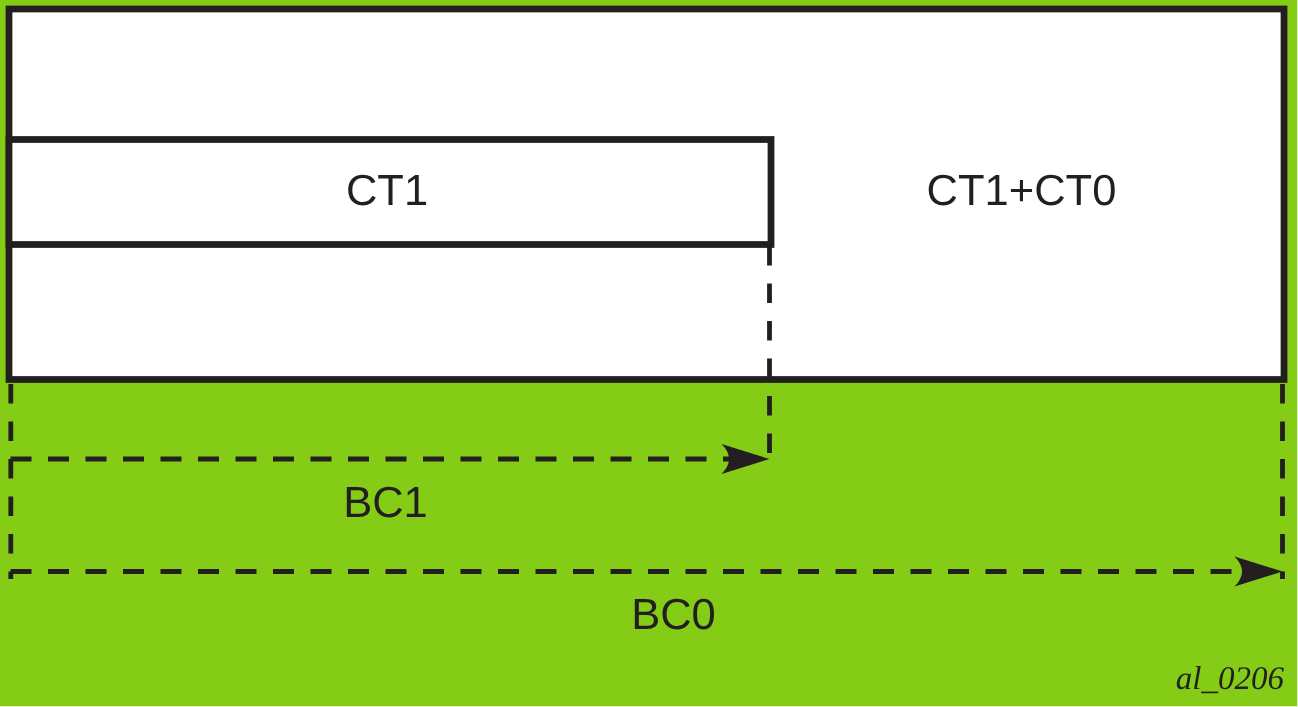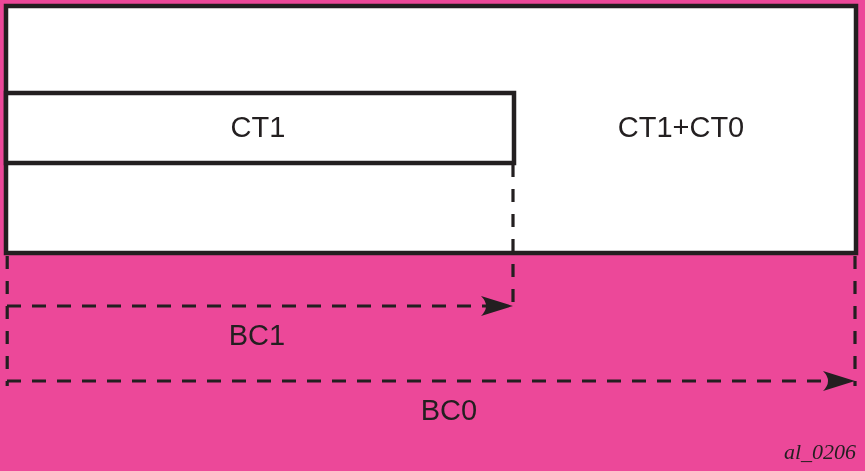--- a/index.html
+++ b/index.html
@@ -8,21 +8,21 @@
     padding: 0;
     background: #ffffff;
   }
   body {
     font-family: "Liberation Sans", sans-serif;
   }
   #diagram-root {
     position: relative;
     width: 865px;
     height: 471px;
-    background: #ec4899;
+    background: #84cc16;
     overflow: hidden;
   }
   #diagram-svg {
     position: absolute;
     left: 0;
     top: 0;
     width: 865px;
     height: 471px;
     display: block;
   }

